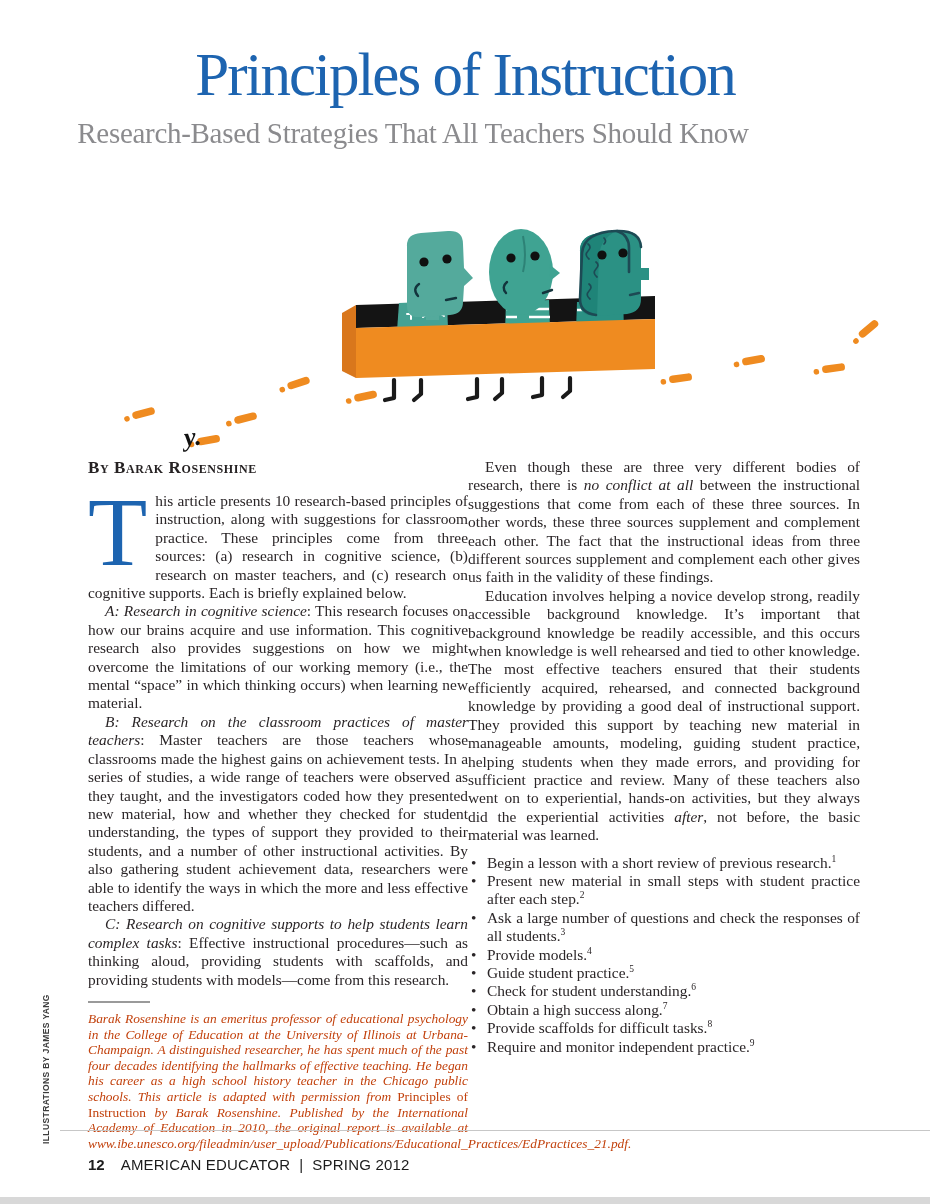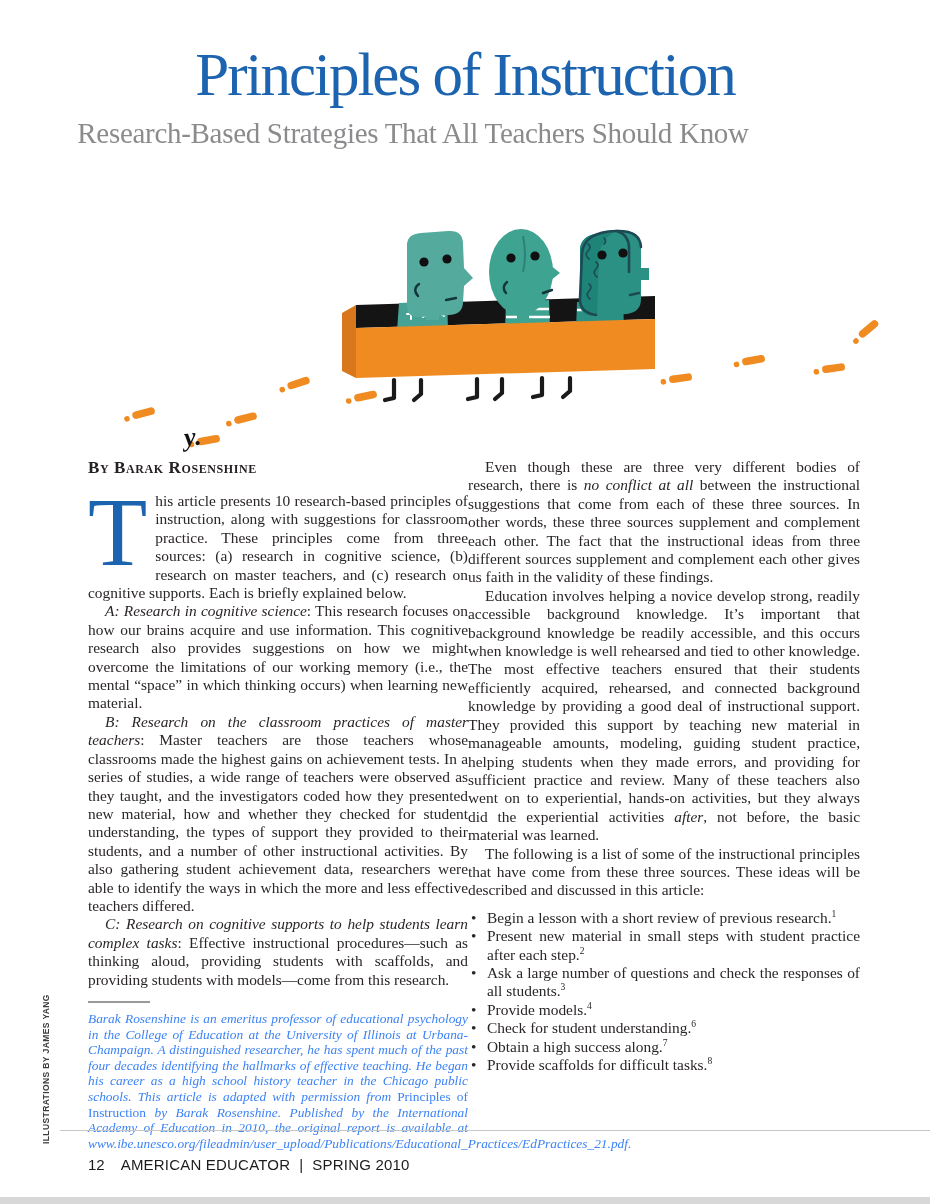--- a/index.html
+++ b/index.html
@@ -43,35 +43,35 @@
   }
   p.body.indent{text-indent:17px;}
   .it{font-style:italic;}
   .rm{font-style:normal;}
   .dropcap{
     float:left;font-size:97px;line-height:72px;color:var(--title-blue);
     margin:5px 8px 0 0;font-weight:normal;
   }
   .bio-rule{width:62px;height:2px;background:#9a9a9a;margin:12px 0 8px 0;}
   p.bio{
-    font-size:13.4px;line-height:15.6px;text-align:justify;font-style:italic;color:#3b82f6;
+    font-size:13.4px;line-height:15.6px;text-align:justify;font-style:italic;color:#c2410c;
   }
   ul.bullets{list-style:none;margin-top:9px;}
   ul.bullets li{
     position:relative;padding-left:19px;font-size:15.4px;line-height:18.4px;
     text-align:justify;
   }
   ul.bullets li::before{content:"•";position:absolute;left:3px;top:0;}
   ul.bullets sup{font-size:9.5px;line-height:0;vertical-align:super;}
   .footer-rule{position:absolute;left:60px;top:1130px;width:870px;height:1px;background:#c7c7c7;}
   .page-footer{
     position:absolute;left:88px;top:1156px;font-family:"Liberation Sans",sans-serif;
     font-size:15px;color:#1c1c1c;letter-spacing:0.2px;
   }
-  .page-footer .pn{font-weight:normal;margin-right:16px;letter-spacing:0;}
+  .page-footer .pn{font-weight:bold;margin-right:16px;letter-spacing:0;}
   .page-footer .sep{margin:0 9px;color:#1c1c1c;}
   .bottom-strip{position:absolute;left:0;bottom:0;width:930px;height:7px;background:#d8d8d8;}
 </style>
 </head>
 <body>
 
 <h1 class="page-title">Principles of Instruction</h1>
 <h2 class="page-subtitle">Research-Based Strategies That All Teachers Should Know</h2>
 
 <svg class="illu" viewBox="0 0 930 460" aria-hidden="true">
@@ -170,40 +170,41 @@
     <p class="body"><span class="dropcap">T</span><span><span>his article presents 10 research-based principles of instruction, along with suggestions for classroom practice. These principles come from three sources: (a) research in cognitive science, (b) research on master teachers, and (c) research on cognitive supports. Each is briefly explained below.</span></span></p>
     <p class="body indent"><span class="it">A: Research in cognitive science</span><span>: This research focuses on how our brains acquire and use information. This cognitive research also provides suggestions on how we might overcome the limitations of our working memory (i.e., the mental “space” in which thinking occurs) when learning new material.</span></p>
     <p class="body indent"><span class="it">B: Research on the classroom practices of master teachers</span><span>: Master teachers are those teachers whose classrooms made the highest gains on achievement tests. In a series of studies, a wide range of teachers were observed as they taught, and the investigators coded how they presented new material, how and whether they checked for student understanding, the types of support they provided to their students, and a number of other instructional activities. By also gathering student achievement data, researchers were able to identify the ways in which the more and less effective teachers differed.</span></p>
     <p class="body indent"><span class="it">C: Research on cognitive supports to help students learn complex tasks</span><span>: Effective instructional procedures—such as thinking aloud, providing students with scaffolds, and providing students with models—come from this research.</span></p>
     <div class="bio-rule"></div>
     <p class="bio"><span class="it">Barak Rosenshine is an emeritus professor of educational psychology in the College of Education at the University of Illinois at Urbana-Champaign. A distinguished researcher, he has spent much of the past four decades identifying the hallmarks of effective teaching. He began his career as a high school history teacher in the Chicago public schools. This article is adapted with permission from </span><span class="rm">Principles of Instruction</span><span class="it"> by Barak Rosenshine. Published by the International Academy of Education in 2010, the original report is available at www.ibe.unesco.org/fileadmin/user_upload/Publications/Educational_Practices/EdPractices_21.pdf.</span></p>
   </div>
   <div class="col-right">
     <p class="body indent"><span>Even though these are three very different bodies of research, there is </span><span class="it">no conflict at all</span><span> between the instructional suggestions that come from each of these three sources. In other words, these three sources supplement and complement each other. The fact that the instructional ideas from three different sources supplement and complement each other gives us faith in the validity of these findings.</span></p>
     <p class="body indent"><span>Education involves helping a novice develop strong, readily accessible background knowledge. It’s important that background knowledge be readily accessible, and this occurs when knowledge is well rehearsed and tied to other knowledge. The most effective teachers ensured that their students efficiently acquired, rehearsed, and connected background knowledge by providing a good deal of instructional support. They provided this support by teaching new material in manageable amounts, modeling, guiding student practice, helping students when they made errors, and providing for sufficient practice and review. Many of these teachers also went on to experiential, hands-on activities, but they always did the experiential activities </span><span class="it">after</span><span>, not before, the basic material was learned.</span></p>
-    <p class="body indent"><span>The following is a list of some of the instructional principles that have come from these three sources. These ideas will be described and discussed in this article:</span></p>
     <ul class="bullets">
 
         <li><span>Begin a lesson with a short review of previous research.</span><sup>1</sup></li>
 
         <li><span>Present new material in small steps with student practice after each step.</span><sup>2</sup></li>
 
         <li><span>Ask a large number of questions and check the responses of all students.</span><sup>3</sup></li>
 
         <li><span>Provide models.</span><sup>4</sup></li>
 
+        <li><span>Guide student practice.</span><sup>5</sup></li>
 
         <li><span>Check for student understanding.</span><sup>6</sup></li>
 
         <li><span>Obtain a high success along.</span><sup>7</sup></li>
 
         <li><span>Provide scaffolds for difficult tasks.</span><sup>8</sup></li>
 
+        <li><span>Require and monitor independent practice.</span><sup>9</sup></li>
 
       </ul>
   </div>
 </section>
 
 <div class="footer-rule"></div>
 <div class="page-footer">
-  <span class="pn">12</span><span>AMERICAN EDUCATOR</span><span class="sep">|</span><span>SPRING 2010</span>
+  <span class="pn">12</span><span>AMERICAN EDUCATOR</span><span class="sep">|</span><span>SPRING 2012</span>
 </div>
 <div class="bottom-strip"></div>
 
 </body></html>

